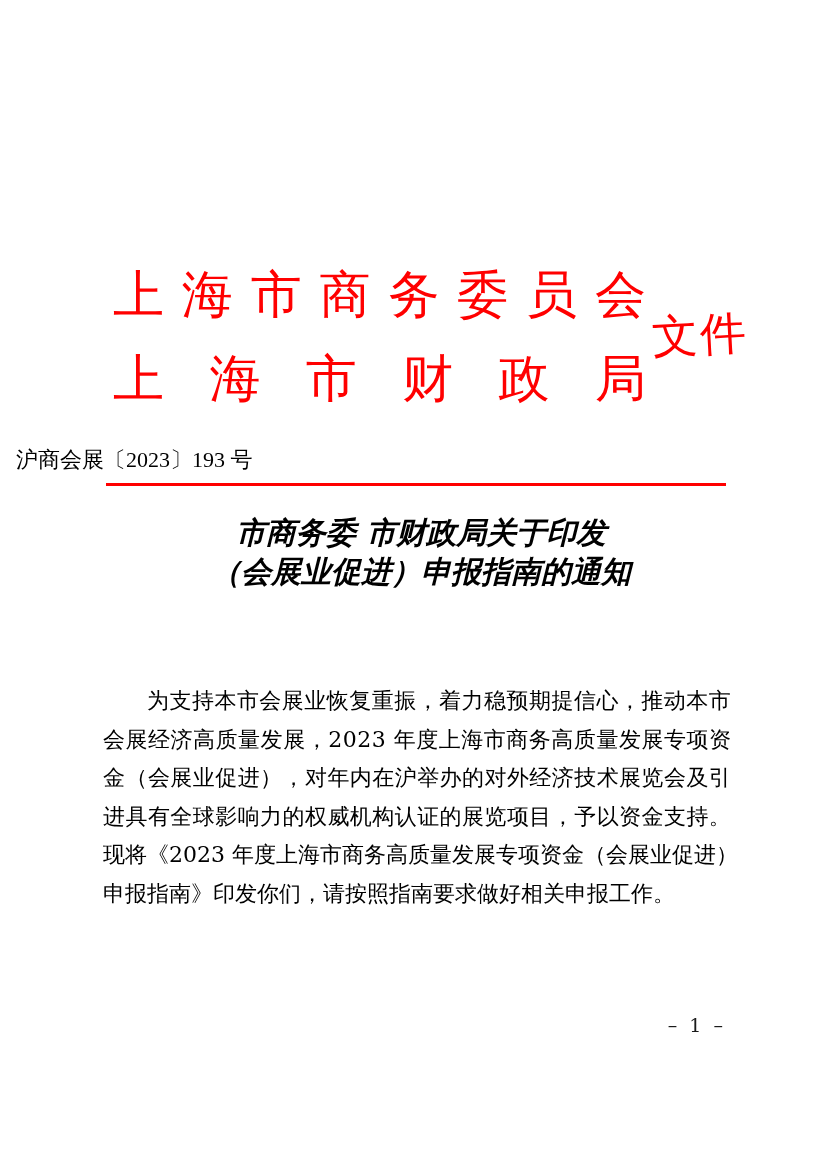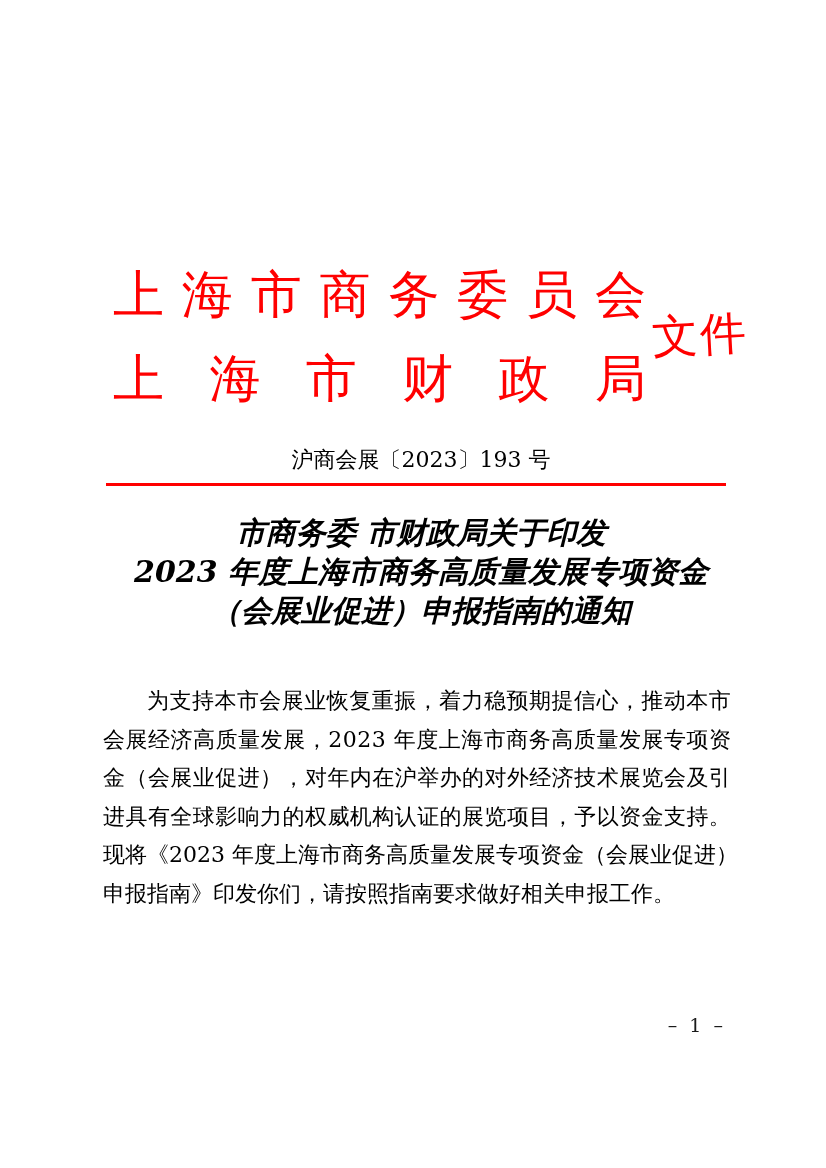--- a/index.html
+++ b/index.html
@@ -37,23 +37,23 @@
     transform: rotate(-3deg);
     transform-origin: left center;
     letter-spacing: 2px;
     font-weight: 500;
   }
   .doc-number {
     position: absolute;
     left: 16px;
     right: 0;
     top: 446px;
-    text-align: center;
     font-size: 22px;
     line-height: 28px;
+    font-family: Liberation Serif, serif;
   }
   .red-line {
     position: absolute;
     left: 106px;
     top: 483px;
     width: 620px;
     height: 3px;
     background: #ff0000;
   }
   .doc-title {
@@ -120,21 +120,20 @@
       </div>
     <div class="doc-type-label">文件</div>
   </div>
 
   <div class="doc-number">沪商会展〔2023〕193 号</div>
 
   <div class="red-line"></div>
 
   <div class="doc-title">
     <div>市商务委 市财政局关于印发</div>
-    <div>2023 年度上海市商务高质量发展专项资金</div>
     <div>（会展业促进）申报指南的通知</div>
   </div>
 
   <div class="body-block">
     <div class="body-line fill indent">
         <span>为</span>
         <span>支</span>
         <span>持</span>
         <span>本</span>
         <span>市</span>

